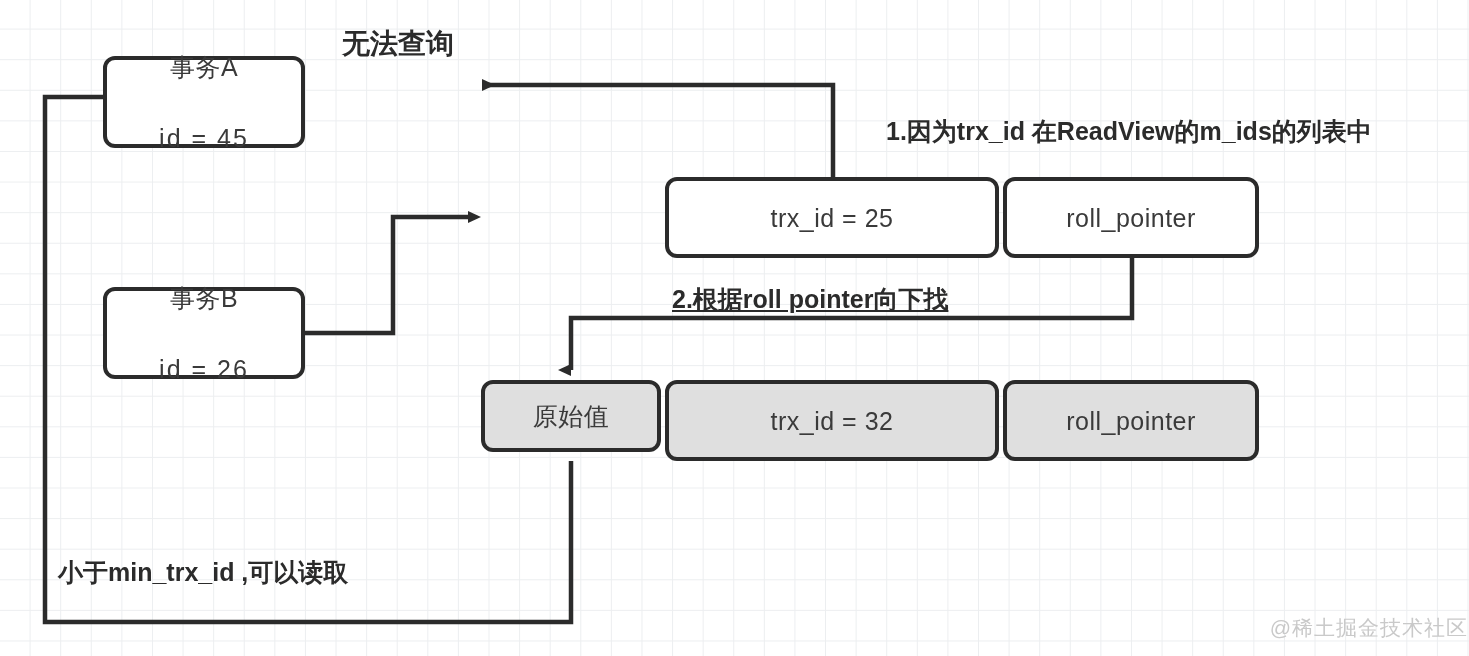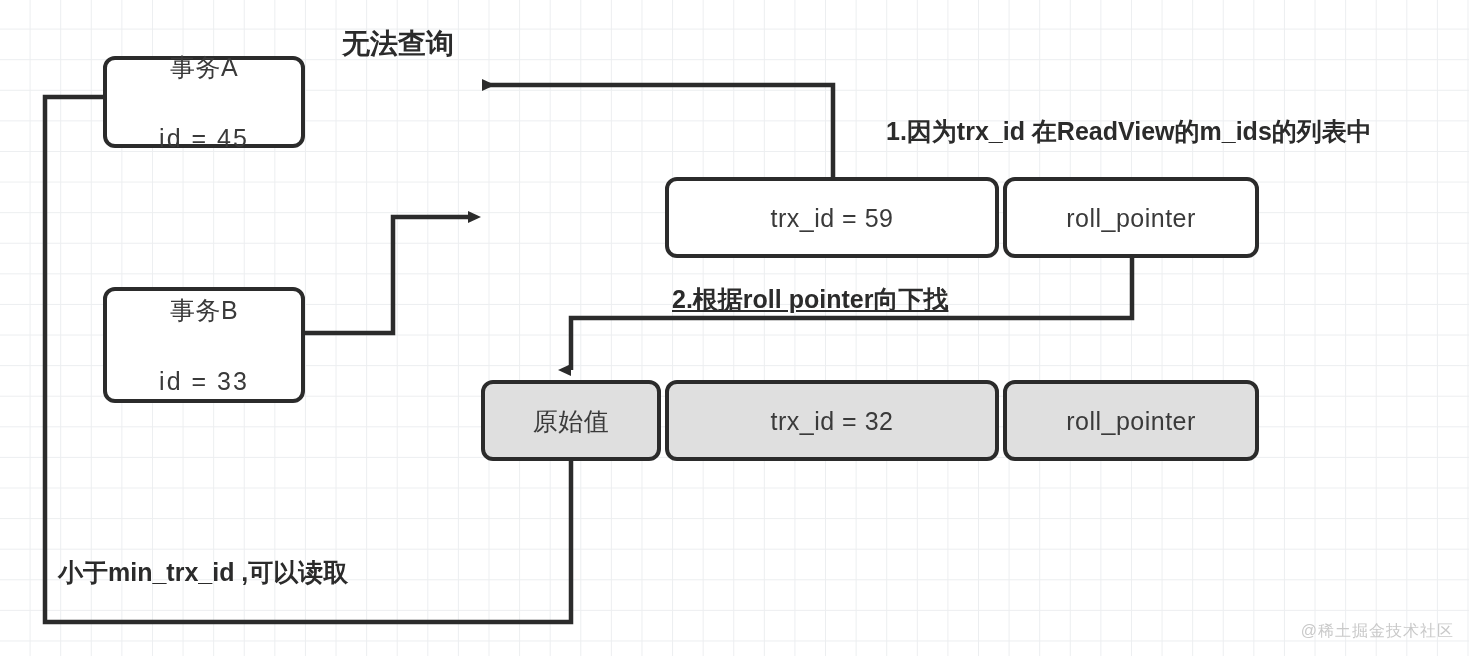--- a/index.html
+++ b/index.html
@@ -42,49 +42,49 @@
     color: #3a3a3a;
     font-size: 25px;
     line-height: 1.28;
     text-align: center;
     letter-spacing: 0.5px;
   }
   .node.filled { background: #dfdfdf; }
   .node .line2 { letter-spacing: 2px; margin-top: 39px; }
 
   .txn-a { left: 103px; top: 56px; width: 202px; height: 92px; }
-  .txn-b { left: 103px; top: 287px; width: 202px; height: 116px; }
+  .txn-b { left: 103px; top: 287px; width: 202px; height: 92px; }
 
   .cell-v-b   { left: 481px;  top: 177px; width: 180px; height: 81px; }
   .cell-v-trx { left: 665px;  top: 177px; width: 334px; height: 81px; }
   .cell-v-rp  { left: 1003px; top: 177px; width: 256px; height: 81px; }
 
-  .cell-o-val { left: 481px;  top: 380px; width: 180px; height: 81px; }
+  .cell-o-val { left: 481px;  top: 380px; width: 180px; height: 72px; }
   .cell-o-trx { left: 665px;  top: 380px; width: 334px; height: 81px; }
   .cell-o-rp  { left: 1003px; top: 380px; width: 256px; height: 81px; }
 
   .note {
     position: absolute;
     color: #2b2b2b;
     font-weight: bold;
     font-size: 25px;
     line-height: 1.32;
     white-space: pre;
   }
   .note-title { left: 342px; top: 26px; font-size: 28px; }
   .note-1 { left: 864px; top: 115px; margin-left: 22px; }
   .note-2 { left: 672px; top: 283px; text-decoration: underline; }
   .note-3 { left: 58px; top: 490px; text-align: center; }
 
   .watermark {
     position: absolute;
-    right: 15px;
+    right: 1px;
     bottom: 14px;
     color: #c9c9c9;
-    font-size: 16px;
+    font-size: 21px;
     letter-spacing: 1px;
     margin-top: 18px;
   }
 </style>
 </head>
 <body>
 
 <div id="canvas">
 
   <svg class="svg-layer" viewBox="0 0 1469 656">
@@ -109,25 +109,25 @@
     <path d="M571,461 L571,622 L45,622 L45,97 L148,97" fill="none" stroke="#2b2b2b" stroke-width="4.5" stroke-linecap="butt" stroke-linejoin="miter" marker-end="url(#arrow-right)"></path>
   </svg>
 
   <div class="node txn-a">
     <span class="line1">事务A</span>
     <span class="line2">id = 45</span>
   </div>
 
   <div class="node txn-b">
     <span class="line1">事务B</span>
-    <span class="line2">id = 33</span>
+    <span class="line2">id = 26</span>
   </div>
 
   <div class="node cell-v-trx">
-    <span>trx_id = 59</span>
+    <span>trx_id = 25</span>
   </div>
   <div class="node cell-v-rp">
     <span>roll_pointer</span>
   </div>
 
   <div class="node filled cell-o-val">
     <span>原始值</span>
   </div>
   <div class="node filled cell-o-trx">
     <span>trx_id = 32</span>

